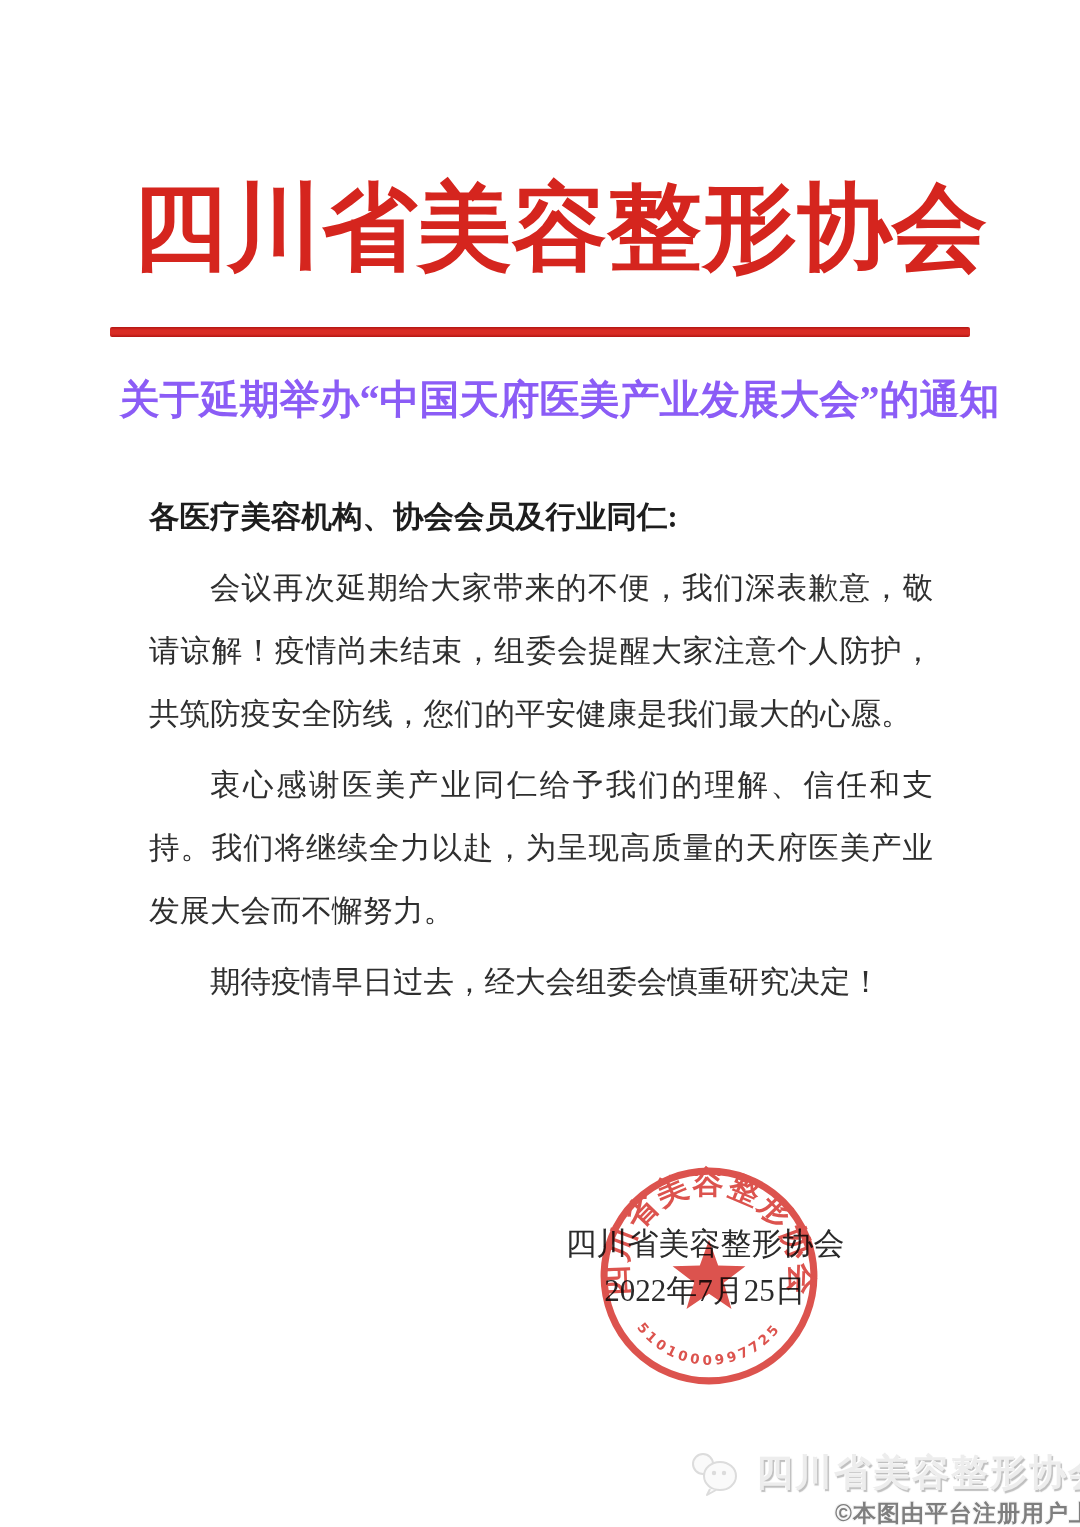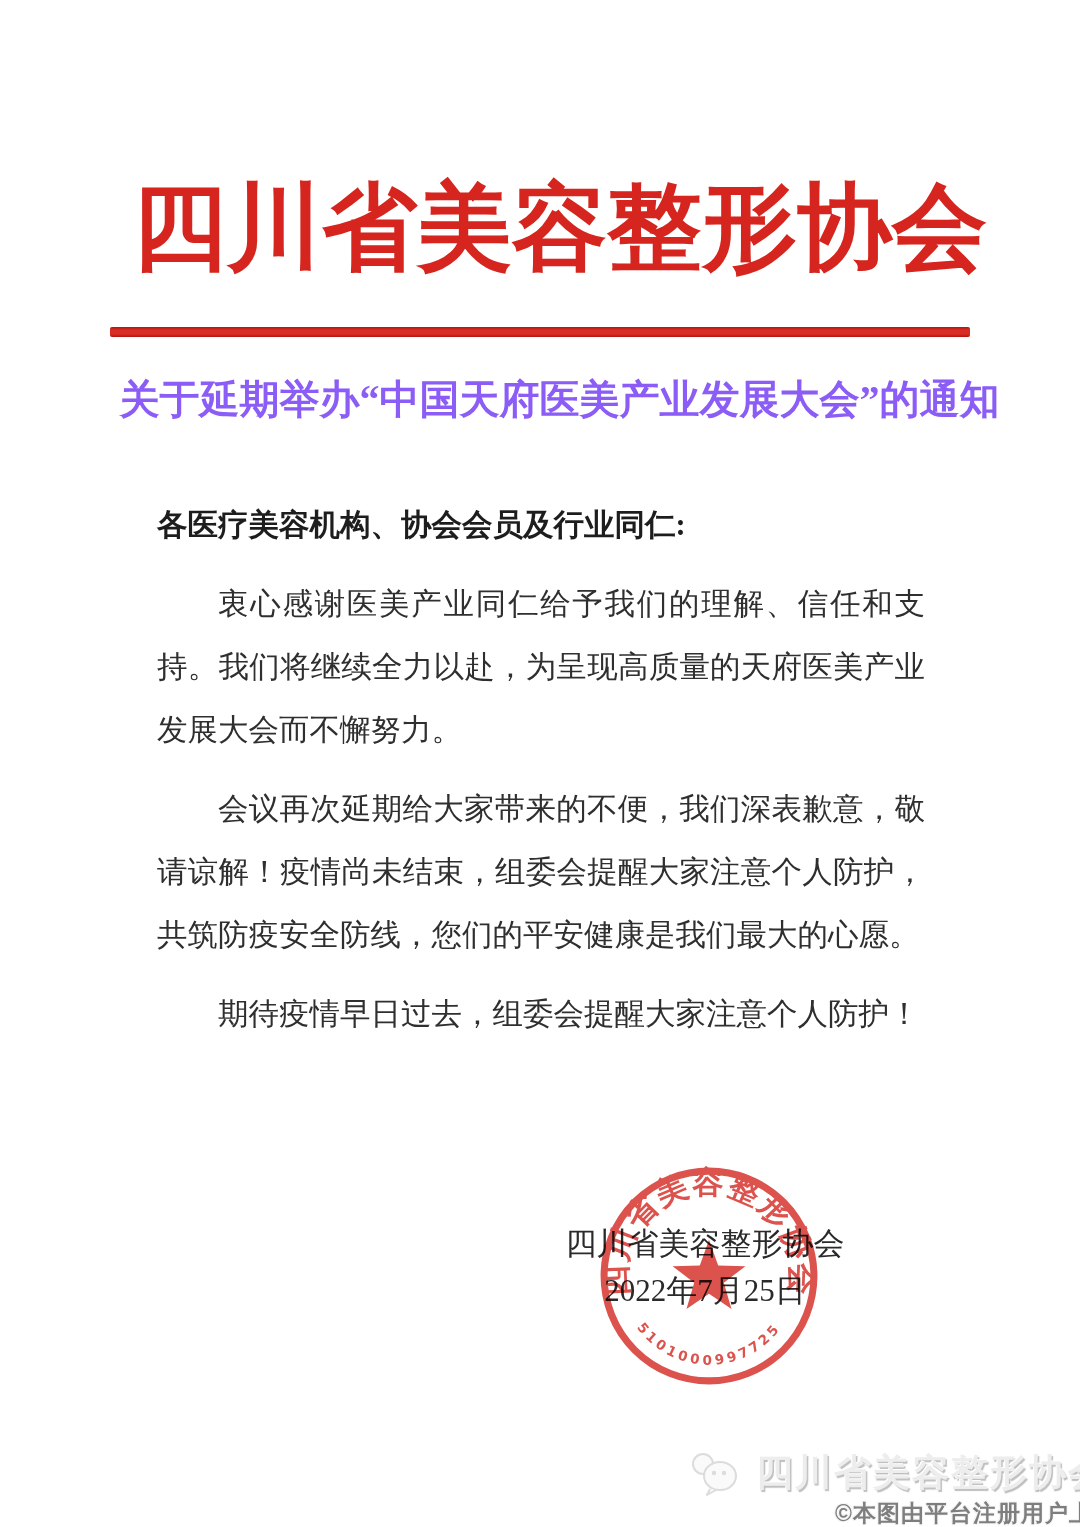--- a/index.html
+++ b/index.html
@@ -26,21 +26,21 @@
     position:absolute;top:376px;left:0;width:100%;
     margin:0;text-align:center;
     font-size:40px;line-height:48px;font-weight:bold;color:#8b5cf6;
     white-space:nowrap;
   }
   .body-text{
     position:absolute;top:478px;left:141px;width:800px;
     font-size:30.5px;line-height:63px;color:#2f2f2f;
     text-align:justify;
   }
-  .body-text p{margin:16px;text-indent:2em;}
+  .body-text p{margin:8px;text-indent:2em;}
   .body-text .salutation{text-indent:0;font-weight:bold;color:#1d1d1d;}
   .signature-block{
     position:absolute;top:1220px;left:500px;width:410px;
     text-align:center;font-size:31px;line-height:47px;color:#2a2a2a;
     z-index:1;
   }
   .seal{
     position:absolute;top:1160px;left:593px;width:232px;height:232px;
     mix-blend-mode:multiply;opacity:.9;z-index:2;
   }
@@ -68,23 +68,23 @@
 <div class="page">
 
   <h1 class="org-title">四川省美容整形协会</h1>
 
   <div class="red-divider"></div>
 
   <h2 class="notice-title">关于延期举办“中国天府医美产业发展大会”的通知</h2>
 
   <div class="body-text">
     <p class="salutation">各医疗美容机构、协会会员及行业同仁:</p>
+    <p>会议再次延期给大家带来的不便，我们深表歉意，敬请谅解！疫情尚未结束，组委会提醒大家注意个人防护，共筑防疫安全防线，您们的平安健康是我们最大的心愿。</p>
     <p>衷心感谢医美产业同仁给予我们的理解、信任和支持。我们将继续全力以赴，为呈现高质量的天府医美产业发展大会而不懈努力。</p>
-    <p>会议再次延期给大家带来的不便，我们深表歉意，敬请谅解！疫情尚未结束，组委会提醒大家注意个人防护，共筑防疫安全防线，您们的平安健康是我们最大的心愿。</p>
-    <p>期待疫情早日过去，组委会提醒大家注意个人防护！</p>
+    <p>期待疫情早日过去，经大会组委会慎重研究决定！</p>
   </div>
 
   <div class="signature-block">
     <div>四川省美容整形协会</div>
     <div>2022年7月25日</div>
   </div>
 
   <svg class="seal" viewBox="0 0 230 230">
     <defs>
       <path id="arcTop" d="M 37.9 143 A 82 82 0 1 1 192.1 143" fill="none"></path>

